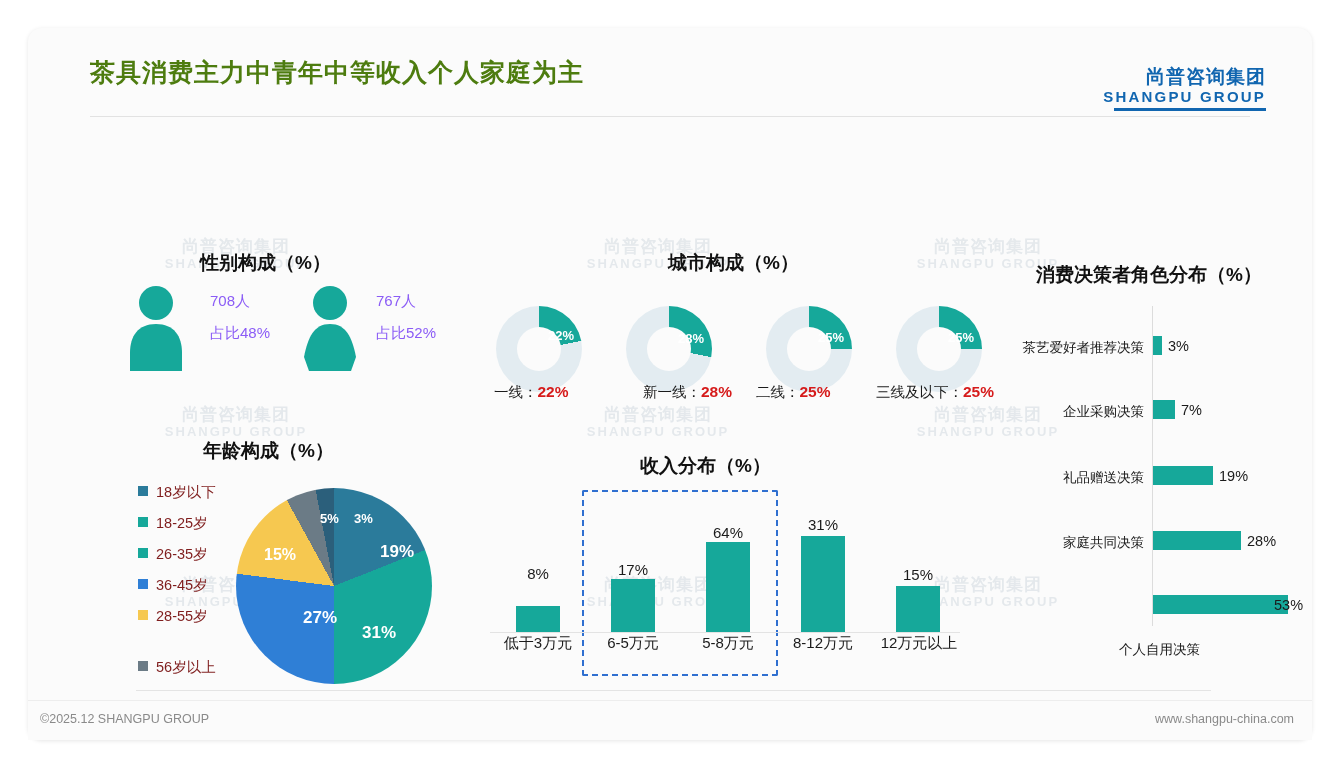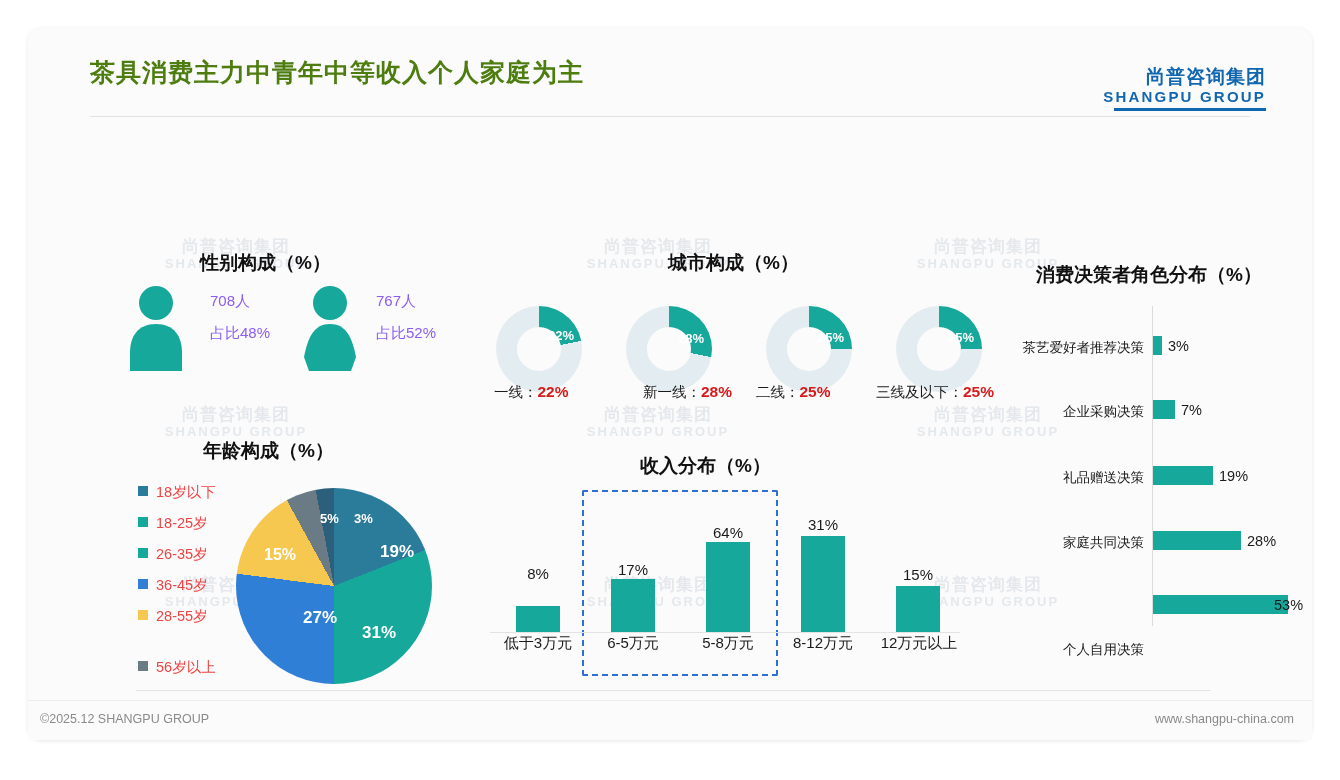--- a/index.html
+++ b/index.html
@@ -134,21 +134,21 @@
     position: absolute;
     font-size: 14.5px;
     color: #1b1b1b;
     white-space: nowrap;
   }
   .city-cap b { color: #d61b1b; font-size: 15.5px; }
   
   .legend-item {
     position: absolute;
     font-size: 14.5px;
-    color: #ef4444;
+    color: #7f1d1d;
     white-space: nowrap;
   }
   .legend-sq {
     display: inline-block;
     width: 10px; height: 10px;
     margin-right: 8px;
     vertical-align: 1px;
   }
   .pie-lab {
     position: absolute;
@@ -416,21 +416,21 @@
     <div class="hbar-val" style="left:1153px; top:374px;">7%</div>
 
     <div class="hbar-lab" style="left:960px; top:441px; width:156px;">礼品赠送决策</div>
     <div class="hbar" style="left:1125px; top:438px; width:60px;"></div>
     <div class="hbar-val" style="left:1191px; top:440px;">19%</div>
 
     <div class="hbar-lab" style="left:960px; top:506px; width:156px;">家庭共同决策</div>
     <div class="hbar" style="left:1125px; top:503px; width:88px;"></div>
     <div class="hbar-val" style="left:1219px; top:505px;">28%</div>
 
-    <div class="hbar-lab" style="left:960px; top:570px; width:156px;margin-top:43px;">个人自用决策</div>
+    <div class="hbar-lab" style="left:1016px; top:570px; width:156px;margin-top:43px;">个人自用决策</div>
     <div class="hbar" style="left:1125px; top:567px; width:135px;"></div>
     <div class="hbar-val" style="left:1246px; top:569px;">53%</div>
 
     <div class="foot-rule"></div>
     <div class="footnote">样本：茶具行业市场调研样本量N=1475，于2025年10月通过尚普咨询调研获得</div>
   </div>
 
   <div class="footer-bar"></div>
   <div class="footer-left">©2025.12 SHANGPU GROUP</div>
   <div class="footer-right">www.shangpu-china.com</div>

